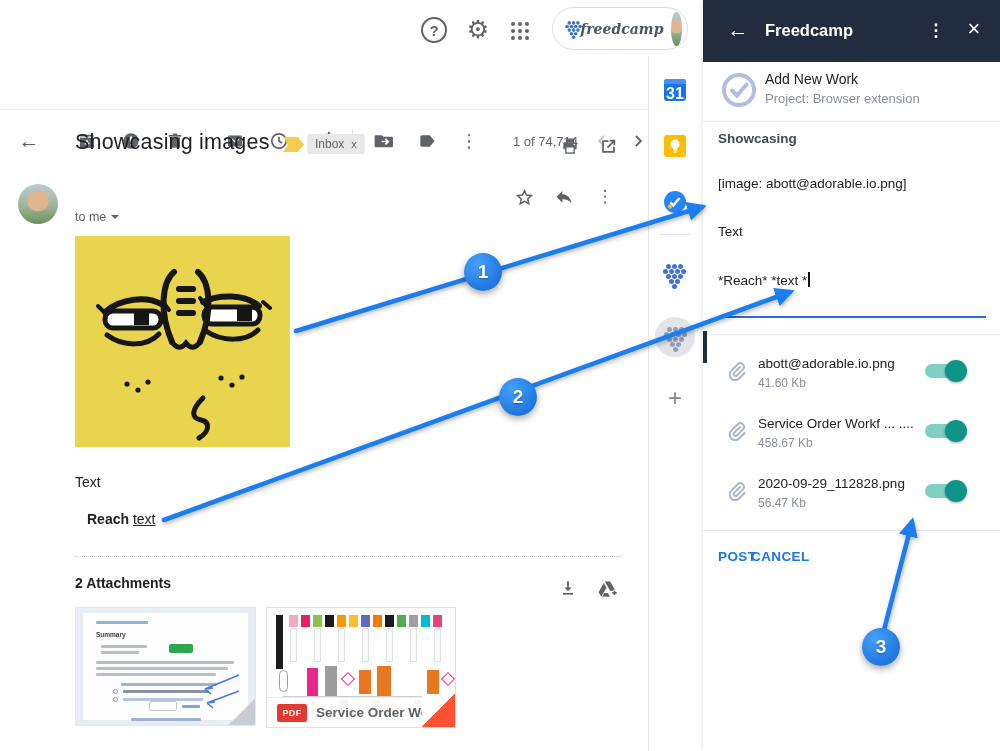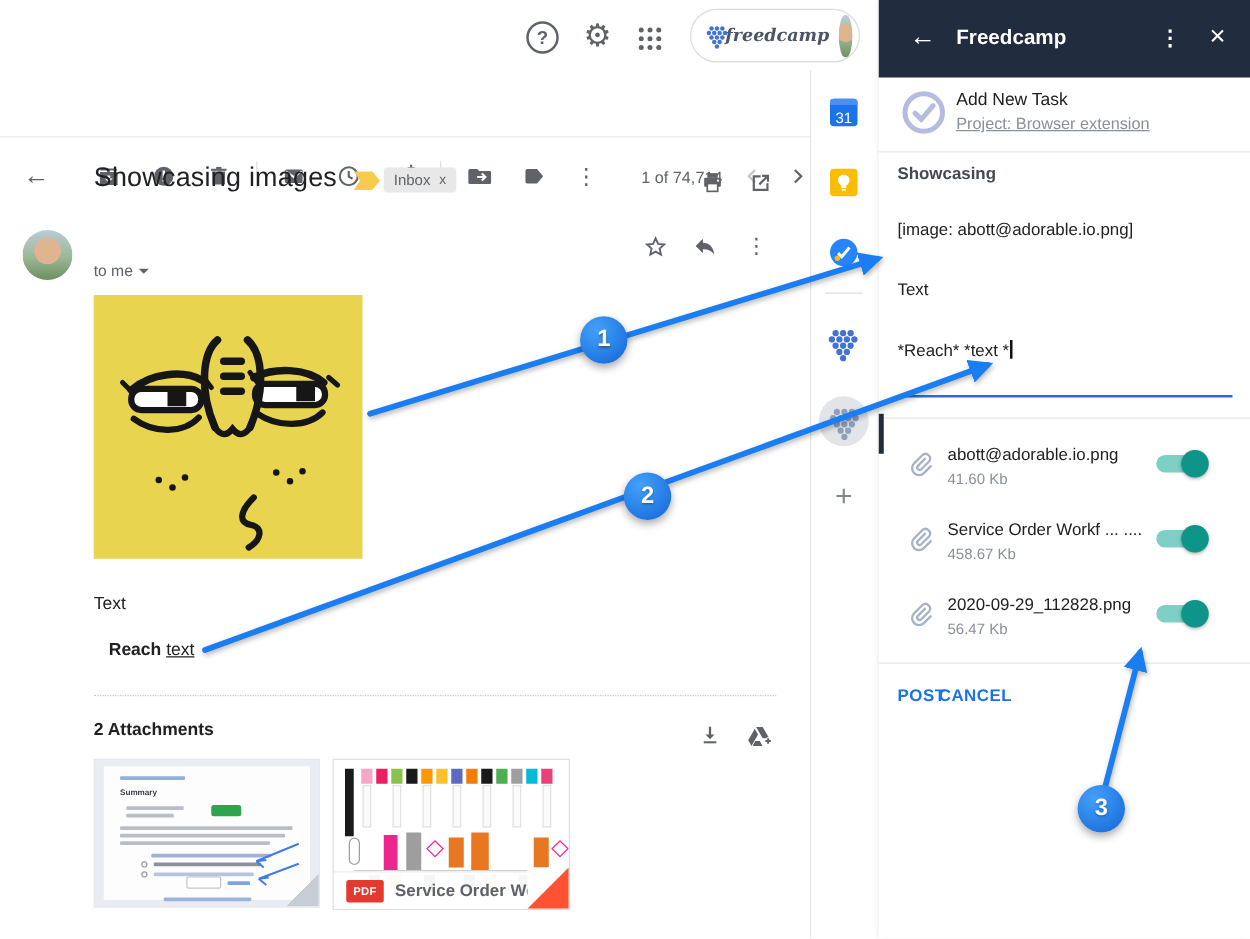--- a/index.html
+++ b/index.html
@@ -91,21 +91,21 @@
   .pdfchip { width:30px; height:18px; background:#e4392e; border-radius:2px; color:#fff; font-size:9px; font-weight:bold;
     display:flex; align-items:center; justify-content:center; letter-spacing:.3px; }
   .pdflabel { font-size:13.5px; font-weight:bold; color:#5f6368; }
   .fold-orange { position:absolute; right:0; bottom:0; width:33px; height:33px;
     background:linear-gradient(to bottom right, #ffffff 49.5%, #ff5233 50%); }
 
   
   .vline { left:648px; top:56px; width:1px; height:695px; background:#e6e6e6; }
   .cal-icon { left:664px; top:79px; width:22px; height:22px; border-radius:3px; background:#1a73e8; position:absolute;
     display:flex; align-items:flex-end; justify-content:center; }
-  .cal-icon span { color:#fff; font-size:12px; font-weight:normal; line-height:14px; }
+  .cal-icon span { color:#fff; font-size:16px; font-weight:bold; line-height:14px; }
   .cal-top { position:absolute; left:0; top:0; width:100%; height:5px; background:#4d8ff0; border-radius:3px 3px 0 0; }
   .keep-icon { left:664px; top:135px; width:22px; height:22px; border-radius:3px; background:#fbbc04; }
   .tasks-icon { left:664px; top:191px; width:22px; height:22px; border-radius:50%; background:#2684fc; }
   .strip-sep { left:660px; top:234px; width:30px; height:1px; background:#e0e0e0; }
   .fc1 { left:664px; top:263px; color:#4273d3; }
   .fc2-circle { left:655px; top:317px; width:40px; height:40px; border-radius:50%; background:#e2e4e8;
     display:flex; align-items:center; justify-content:center; }
   .fc2 { color:#8fa0bf; margin-left:6px; margin-top:3px;}
   .strip-plus { left:663px; top:386px; width:24px; height:24px; font-size:24px; color:#80868b; font-weight:300;
     display:flex; align-items:center; justify-content:center; }
@@ -114,21 +114,21 @@
   .panel { left:703px; top:0; width:297px; height:751px; background:#fff; box-shadow:-1px 0 4px rgba(0,0,0,.10); }
   .p-head { position:absolute; left:0; top:0; width:297px; height:62px; background:#212c3e; }
   .p-back { position:absolute; left:20px; top:15px; width:30px; height:30px; color:#fff; font-size:21px;
     display:flex; align-items:center; justify-content:center; }
   .p-title { position:absolute; left:62px; top:21px; color:#fff; font-size:16.5px; font-weight:bold; }
   .p-kebab { position:absolute; left:219px; top:16px; width:28px; height:28px; color:#fff; font-size:17px; font-weight:bold;
     display:flex; align-items:center; justify-content:center; }
   .p-close { position:absolute; left:256px; top:14px; width:30px; height:30px; color:#fff; font-size:22px;
     display:flex; align-items:center; justify-content:center; }
   .t-title { position:absolute; left:62px; top:71px; font-size:14px; color:#202124; }
-  .t-sub { position:absolute; left:62px; top:91px; font-size:13px; color:#8a8f98;text-decoration:underline; }
+  .t-sub { position:absolute; left:62px; top:91px; font-size:13px; color:#8a8f98; }
   .p-div { position:absolute; left:0; width:297px; height:1px; background:#e8e8e8; }
   .p-label { position:absolute; left:15px; font-size:13.5px; color:#444a51; font-weight:bold; }
   .p-value { position:absolute; left:15px; font-size:13.5px; color:#202124; }
   .caret-bar { display:inline-block; width:1.5px; height:15px; background:#111; vertical-align:-2px; margin-left:1px; }
   .focus-line { position:absolute; left:15px; top:316px; width:268px; height:2px; background:#2a6de0; }
   .scroll-thumb { position:absolute; left:0; top:331px; width:4px; height:32px; background:#212c3e; }
   .att-row-clip { position:absolute; left:22px; width:24px; height:24px; color:#a6b2c5; }
   .att-name { position:absolute; left:55px; font-size:13.5px; color:#202124; }
   .att-size { position:absolute; left:55px; font-size:12px; color:#8a8f98; }
   .toggle { position:absolute; left:222px; width:40px; height:14px; border-radius:7px; background:#7ecfc6; }
@@ -450,21 +450,21 @@
           <span>⋮</span>
         </div>
       <div class="p-close">
           <span>×</span>
         </div>
     </div>
     <svg style="position:absolute;left:17px;top:71px" width="38" height="38" viewBox="0 0 38 38">
       <circle cx="19" cy="19" r="15" fill="none" stroke="#b4bcdf" stroke-width="4"></circle>
       <path d="M12 19.5l5 5 9.5-11" fill="none" stroke="#b4bcdf" stroke-width="4" stroke-linecap="round"></path>
       </svg>
-    <div class="t-title">Add New Task</div>
+    <div class="t-title">Add New Work</div>
     <div class="t-sub">Project: Browser extension</div>
     <div class="p-div" style="top:121px"></div>
 
     <div class="p-label" style="top:131px">Showcasing</div>
     <div class="p-value" style="top:176px">[image: abott@adorable.io.png]</div>
     <div class="p-value" style="top:224px">Text</div>
     <div class="p-value" style="top:272px">
       <span>*Reach* *text *</span><span class="caret-bar"></span>
     </div>
     <div class="focus-line"></div>

